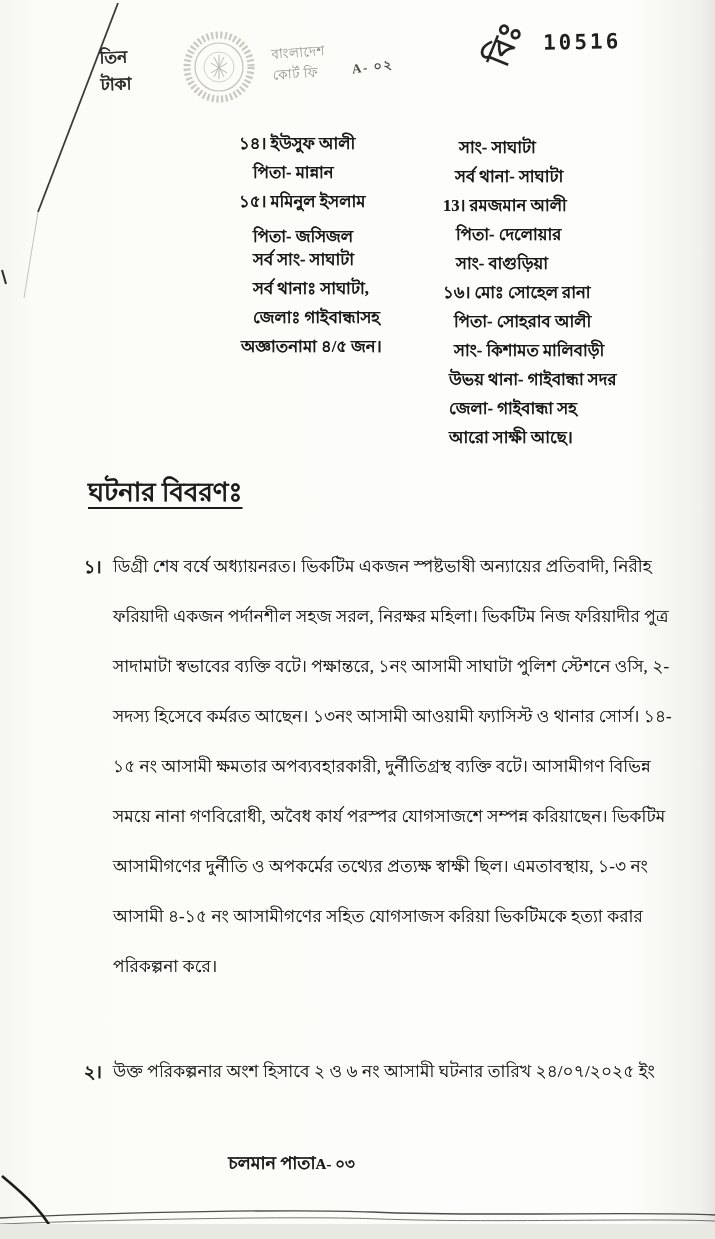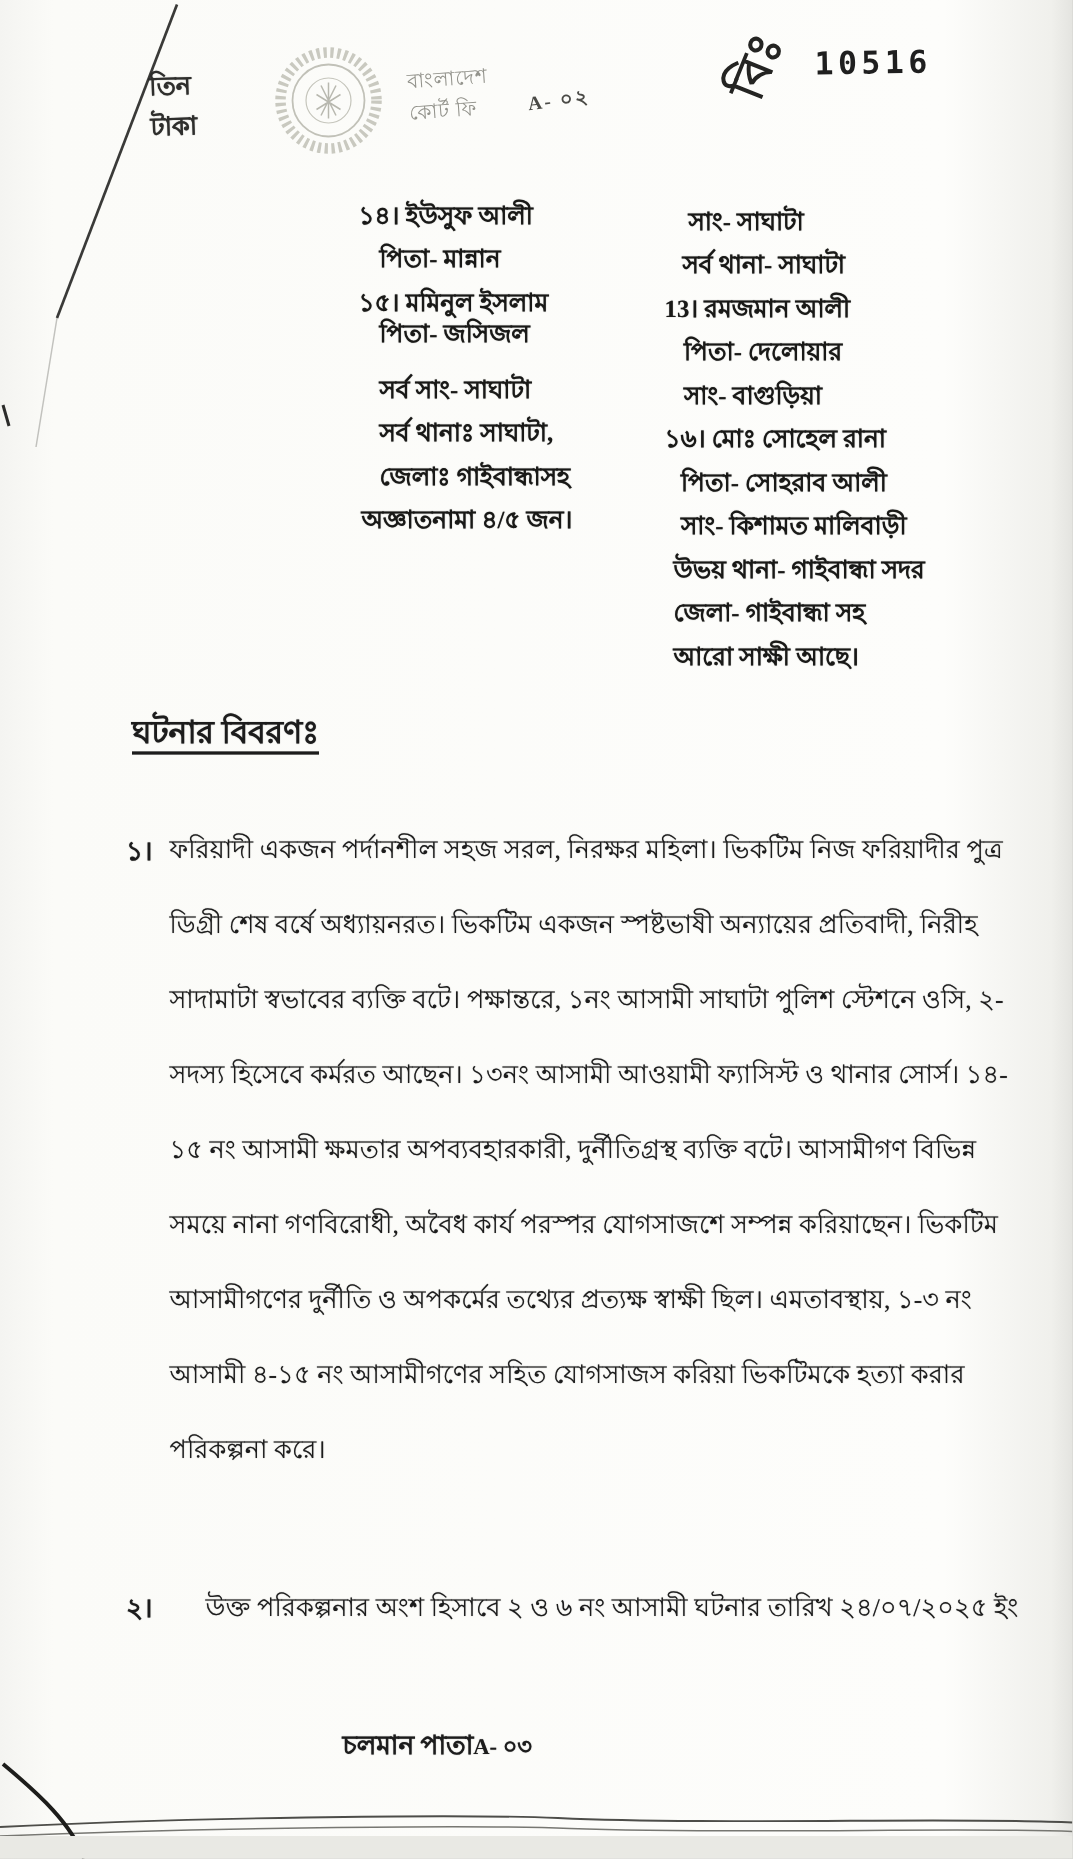--- a/index.html
+++ b/index.html
@@ -14,27 +14,27 @@
   .fee-note{left:100px;top:44px;font-size:17px;line-height:27px;color:#2e2e2c;transform:rotate(-2deg);font-weight:600;}
   .court-fee{left:272px;top:42px;font-size:13.5px;line-height:21px;color:#93938c;transform:rotate(-4deg);letter-spacing:.5px;}
   .fee-code{left:352px;top:57px;font-size:13px;color:#4b4b47;transform:rotate(-7deg);letter-spacing:1.5px;font-weight:600;}
   .initial{left:484px;top:18px;font-size:32px;font-weight:bold;color:#242422;transform:rotate(-68deg);}
   .serial{left:543px;top:30px;font-size:21px;font-weight:bold;letter-spacing:3px;color:#1f1f1f;
           font-family:"DejaVu Sans Mono",monospace;transform:rotate(-1deg);}
   
   .namecol{font-size:16.5px;font-weight:600;color:#191917;}
   .nl{position:absolute;white-space:nowrap;}
   
-  .heading{left:88px;top:472px;font-size:21px;font-weight:bold;
+  .heading{left:88px;top:472px;font-size:26px;font-weight:bold;
            text-decoration:underline;text-underline-offset:6px;text-decoration-thickness:2px;}
   
   .pmarker{font-size:17.5px;font-weight:600;width:30px;}
   .ptext div{height:50px;line-height:50px;font-size:17px;font-weight:500;white-space:nowrap;letter-spacing:.1px;}
   .para1{left:113px;top:542px;}
-  .para2{left:113px;top:1047px;margin-left:24px;}
+  .para2{left:113px;top:1047px;}
   .m1{left:84px;top:542px;height:50px;line-height:50px;}
   .m2{left:84px;top:1047px;height:50px;line-height:50px;}
   
   .footer{left:0;top:1150px;width:583px;text-align:center;font-size:17.5px;font-weight:600;}
   .footer .latin{font-size:15px;}
   .overlay{left:0;top:0;pointer-events:none;}
   .bottom-strip{left:0;top:1224px;width:715px;height:15px;background:#e9e9e4;}
 </style>
 </head>
 <body>
@@ -71,21 +71,21 @@
   <div class="abs fee-code">A- ০২</div>
 
   <div class="abs initial">বিঃ</div>
 
   <div class="abs serial">10516</div>
 
   <div class="namecol scantext">
     <div class="nl" style="left:239px;top:131px">১৪। ইউসুফ আলী</div>
     <div class="nl" style="left:253px;top:160px">পিতা- মান্নান</div>
     <div class="nl" style="left:239px;top:189px">১৫। মমিনুল ইসলাম</div>
-    <div class="nl" style="left:253px;top:210px">পিতা- জসিজল</div>
+    <div class="nl" style="left:253px;top:224px">পিতা- জসিজল</div>
     <div class="nl" style="left:253px;top:247px">সর্ব সাং- সাঘাটা</div>
     <div class="nl" style="left:253px;top:276px">সর্ব থানাঃ সাঘাটা,</div>
     <div class="nl" style="left:253px;top:305px">জেলাঃ গাইবান্ধাসহ</div>
     <div class="nl" style="left:241px;top:334px">অজ্ঞাতনামা ৪/৫ জন।</div>
   </div>
 
   <div class="namecol scantext">
     <div class="nl" style="left:459px;top:135px">সাং- সাঘাটা</div>
     <div class="nl" style="left:455px;top:164px">সর্ব থানা- সাঘাটা</div>
     <div class="nl" style="left:443px;top:193px">13। রমজমান আলী</div>
@@ -96,22 +96,22 @@
     <div class="nl" style="left:454px;top:338px">সাং- কিশামত মালিবাড়ী</div>
     <div class="nl" style="left:449px;top:367px">উভয় থানা- গাইবান্ধা সদর</div>
     <div class="nl" style="left:449px;top:396px">জেলা- গাইবান্ধা সহ</div>
     <div class="nl" style="left:449px;top:425px">আরো সাক্ষী আছে।</div>
   </div>
 
   <div class="abs heading scantext">ঘটনার বিবরণঃ</div>
 
   <div class="abs pmarker m1 scantext">১।</div>
   <div class="abs ptext para1 scantext">
+    <div>ডিগ্রী শেষ বর্ষে অধ্যায়নরত। ভিকটিম একজন স্পষ্টভাষী অন্যায়ের প্রতিবাদী, নিরীহ</div>
     <div>ফরিয়াদী একজন পর্দানশীল সহজ সরল, নিরক্ষর মহিলা। ভিকটিম নিজ ফরিয়াদীর পুত্র</div>
-    <div>ডিগ্রী শেষ বর্ষে অধ্যায়নরত। ভিকটিম একজন স্পষ্টভাষী অন্যায়ের প্রতিবাদী, নিরীহ</div>
     <div>সাদামাটা স্বভাবের ব্যক্তি বটে। পক্ষান্তরে, ১নং আসামী সাঘাটা পুলিশ স্টেশনে ওসি, ২-</div>
     <div>সদস্য হিসেবে কর্মরত আছেন। ১৩নং আসামী আওয়ামী ফ্যাসিস্ট ও থানার সোর্স। ১৪-</div>
     <div>১৫ নং আসামী ক্ষমতার অপব্যবহারকারী, দুর্নীতিগ্রস্থ ব্যক্তি বটে। আসামীগণ বিভিন্ন</div>
     <div>সময়ে নানা গণবিরোধী, অবৈধ কার্য পরস্পর যোগসাজশে সম্পন্ন করিয়াছেন। ভিকটিম</div>
     <div>আসামীগণের দুর্নীতি ও অপকর্মের তথ্যের প্রত্যক্ষ স্বাক্ষী ছিল। এমতাবস্থায়, ১-৩ নং</div>
     <div>আসামী ৪-১৫ নং আসামীগণের সহিত যোগসাজস করিয়া ভিকটিমকে হত্যা করার</div>
     <div>পরিকল্পনা করে।</div>
   </div>
 
   <div class="abs pmarker m2 scantext">২।</div>

